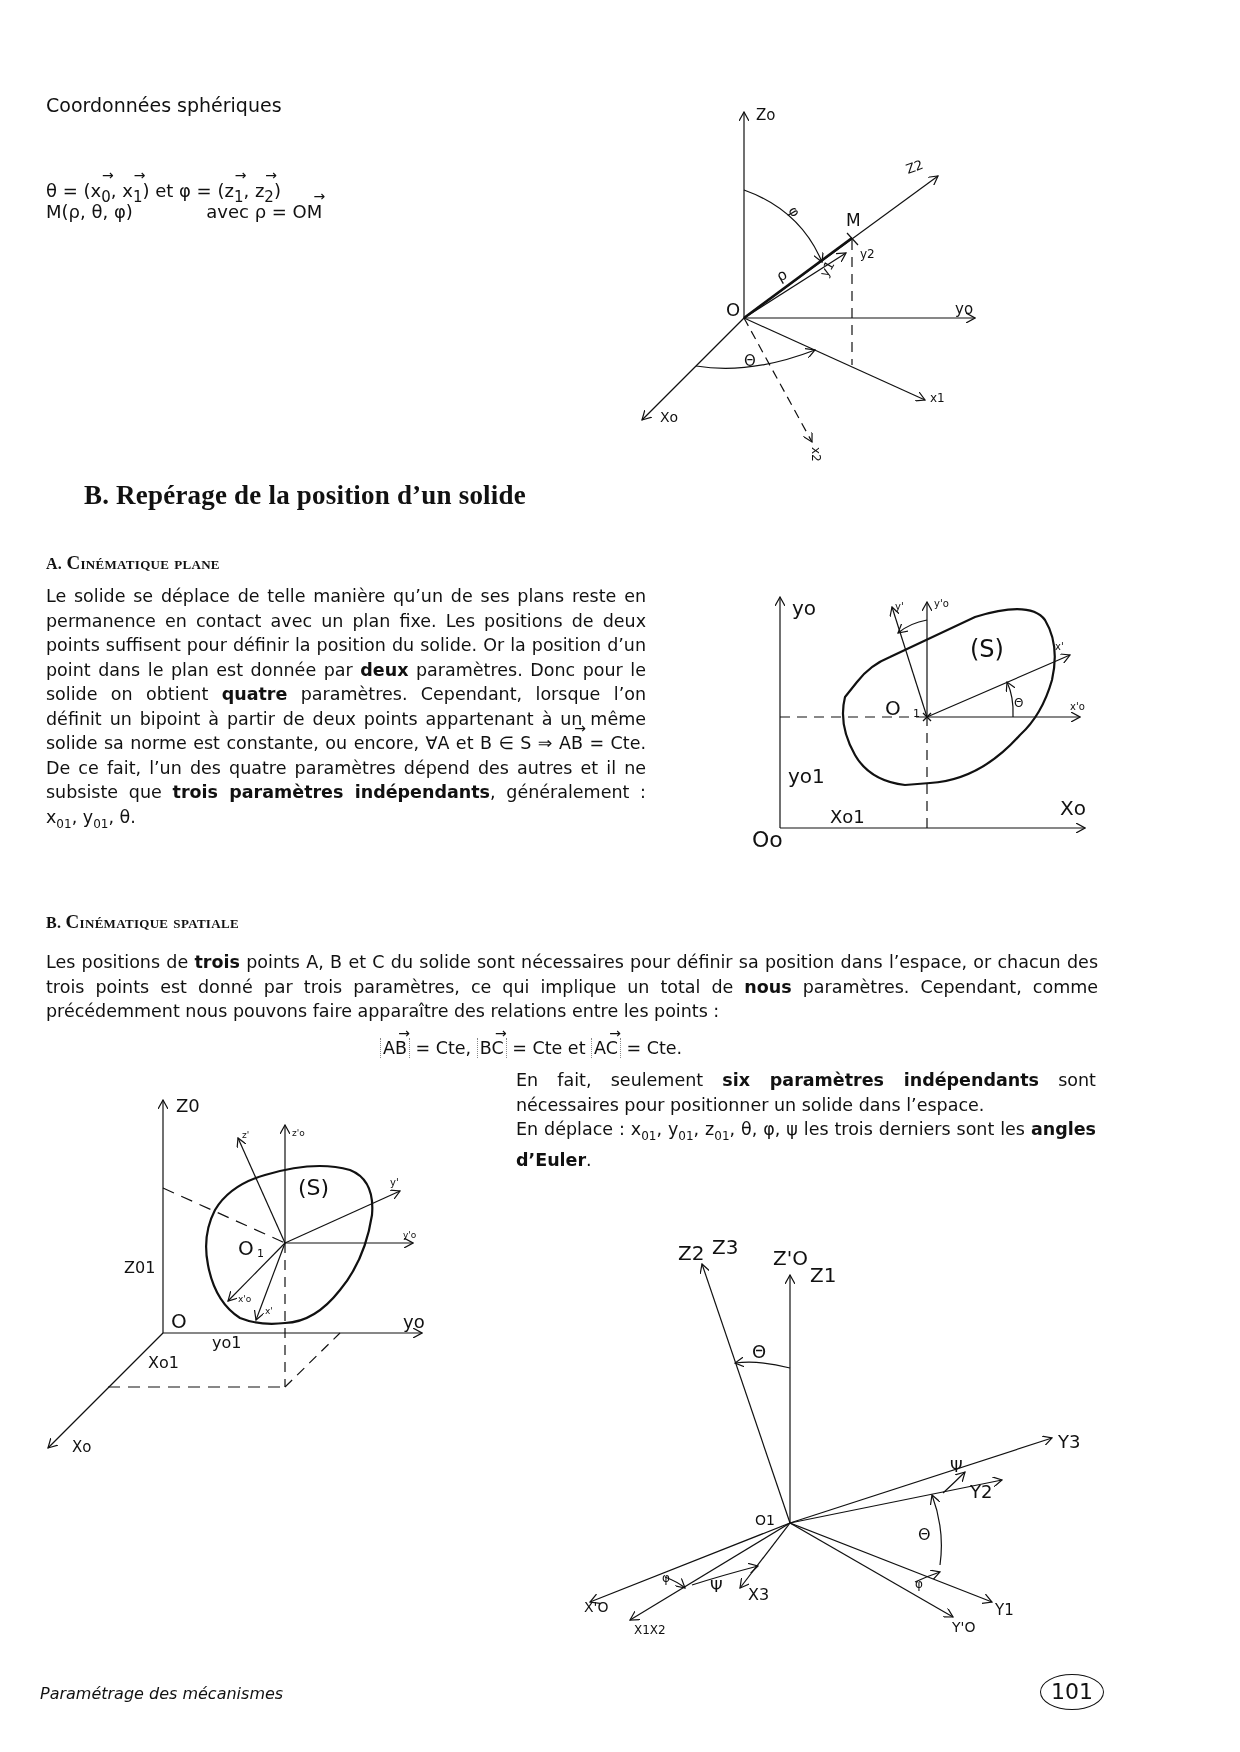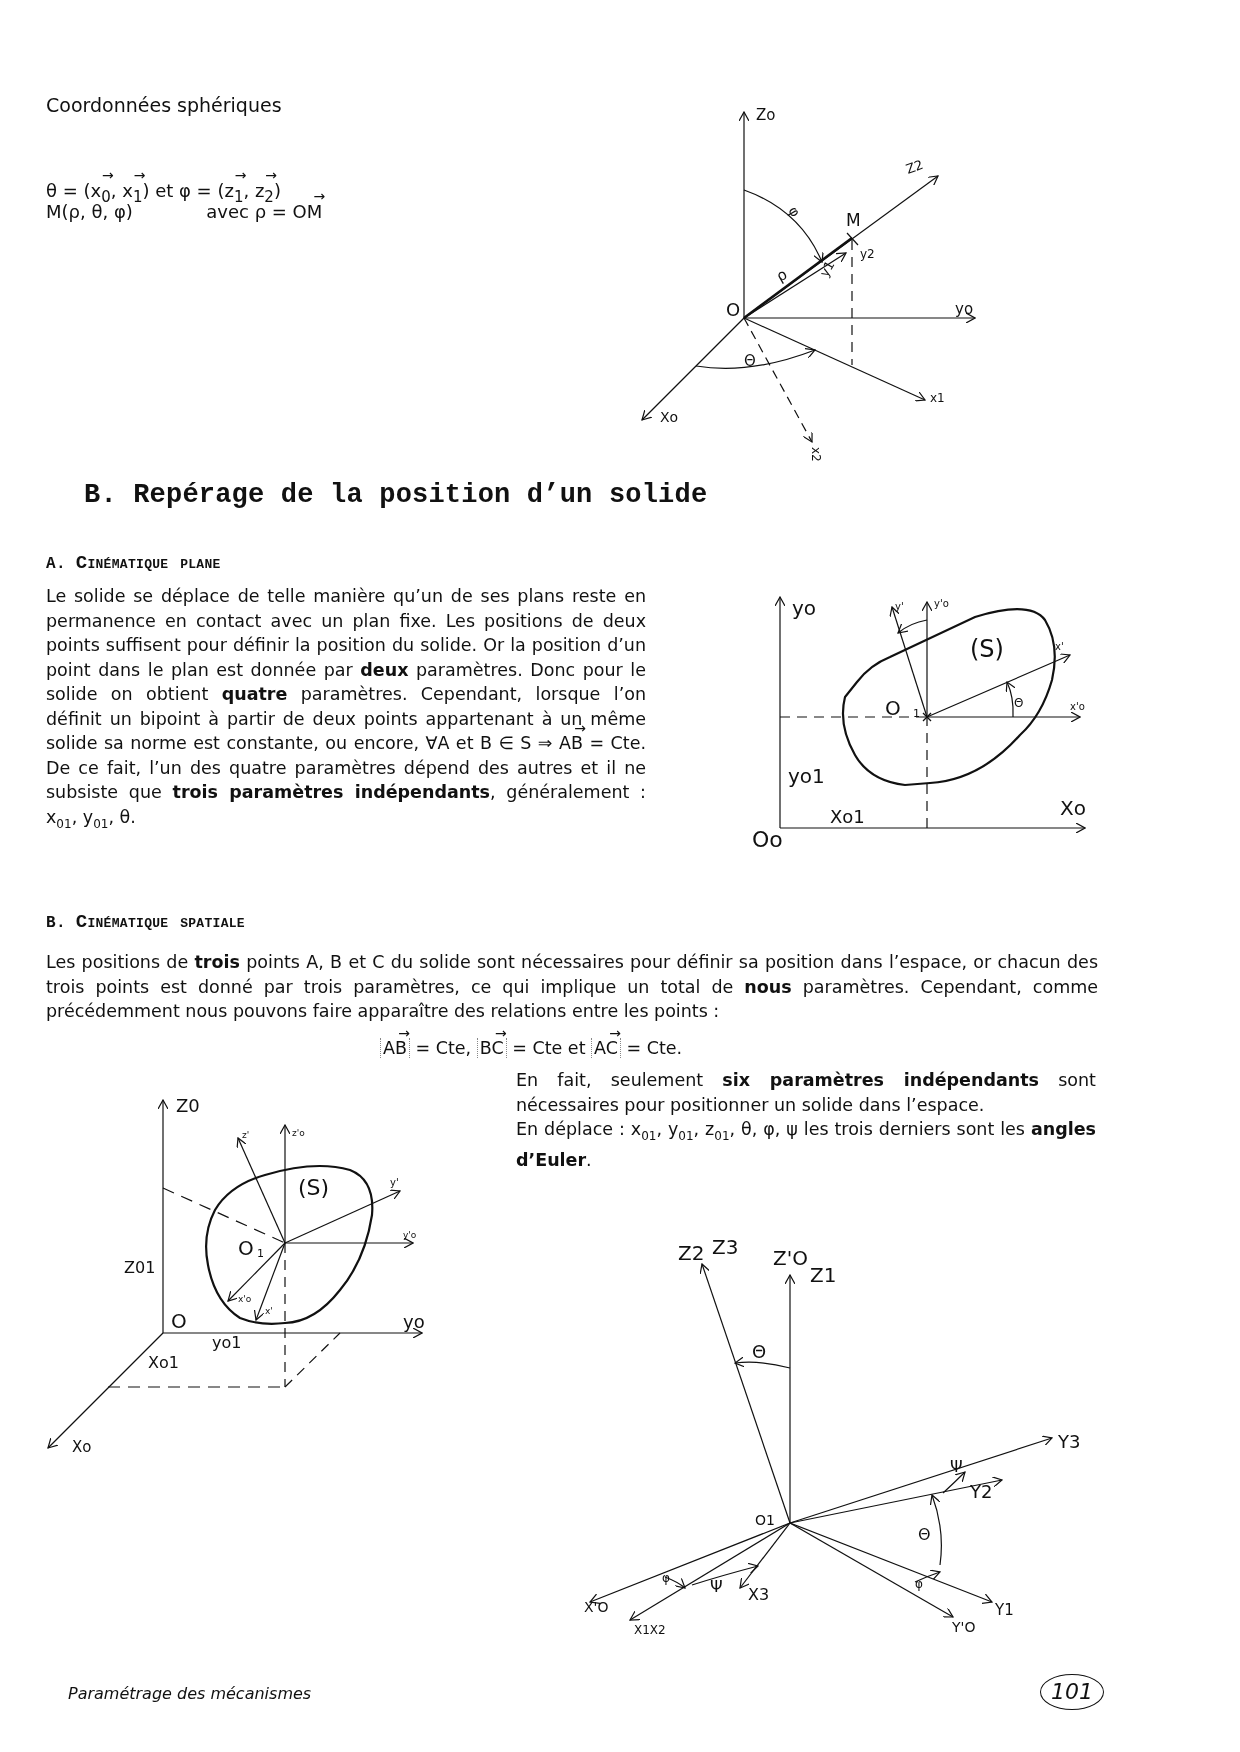--- a/index.html
+++ b/index.html
@@ -1,33 +1,33 @@
 <!DOCTYPE html>
 <html><head>
 <meta charset="utf-8">
 <style>
   html, body { margin: 0; padding: 0; background: #ffffff; }
   body { width: 1240px; height: 1752px; position: relative; overflow: hidden; color: #111; }
   .sans { font-family: "DejaVu Sans", "Liberation Sans", sans-serif; }
-  .serif { font-family: Liberation Mono, monospace; }
+  .serif { font-family: Liberation Serif, serif; }
   .abs { position: absolute; }
   .sub-h { font-size: 19px; font-weight: 400; }
   .formula { font-size: 18px; line-height: 27px; }
   .h-main { font-size: 27px; font-weight: bold; letter-spacing: 0.2px; }
   .h-sec { font-size: 16px; font-weight: bold; letter-spacing: 0.3px; margin-top: 8px; }
   .h-sec .sc { font-variant: small-caps; font-size: 19px; }
   .para { font-size: 17.5px; line-height: 24.5px; text-align: justify; }
   .para b { font-weight: bold; }
   .para sub { font-size: 12px; }
   .vec { position: relative; display: inline-block; }
   .vec::before { content: "\2192"; position: absolute; top: -15px; right: -3px; font-size: 14px; }
   .norm { border-left: 1px dotted #888; border-right: 1px dotted #888; padding: 0 2px; }
   svg text { font-family: "DejaVu Sans", "Liberation Sans", sans-serif; fill: #111; }
   .footer-title { font-style: italic; font-size: 16px; }
-  .page-num { border: 1.5px solid #111; border-radius: 50%; font-style: italic; font-size: 22px; width: 62px; height: 34px; text-align: center; line-height: 34px; }
+  .page-num { border: 1.5px solid #111; border-radius: 50%; font-size: 22px; width: 62px; height: 34px; text-align: center; line-height: 34px; }
 </style>
 </head>
 <body>
 
 <div class="abs sans sub-h" style="left:46px; top:94px;">Coordonnées sphériques</div>
 
 <div class="abs sans formula" style="left:46px; top:150px;margin-top:48px;">
   <span>M(ρ, θ, φ)</span>
   <span style="display:inline-block; width:62px;"></span>
   <span>avec ρ = </span>
@@ -223,14 +223,14 @@
   <text x="355" y="368" font-size="12">φ</text>
   <text x="150" y="372" font-size="16">Ψ</text>
   <text x="188" y="380" font-size="16">X3</text>
   <text x="102" y="362" font-size="12">φ</text>
   <text x="24" y="392" font-size="14">X'O</text>
   <text x="74" y="414" font-size="12">X1X2</text>
   <text x="392" y="412" font-size="14">Y'O</text>
   <text x="435" y="395" font-size="15">Y1</text>
 </svg>
 
-<div class="abs sans footer-title" style="left:40px; top:1684px;margin-left:28px;">Paramétrage des mécanismes</div>
+<div class="abs sans footer-title" style="left:40px; top:1684px;">Paramétrage des mécanismes</div>
 <div class="abs sans page-num" style="left:1040px; top:1674px;">101</div>
 
 </body></html>

